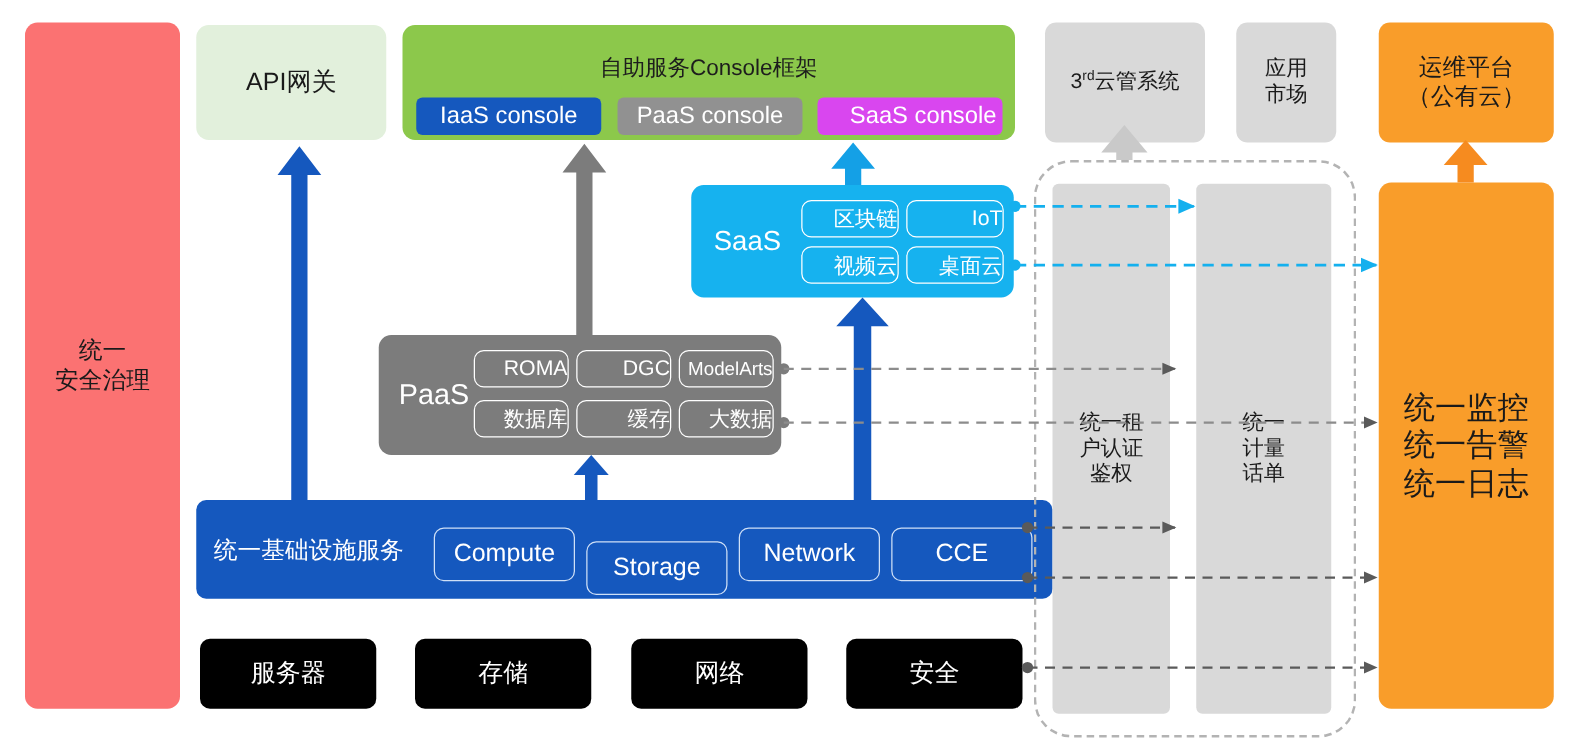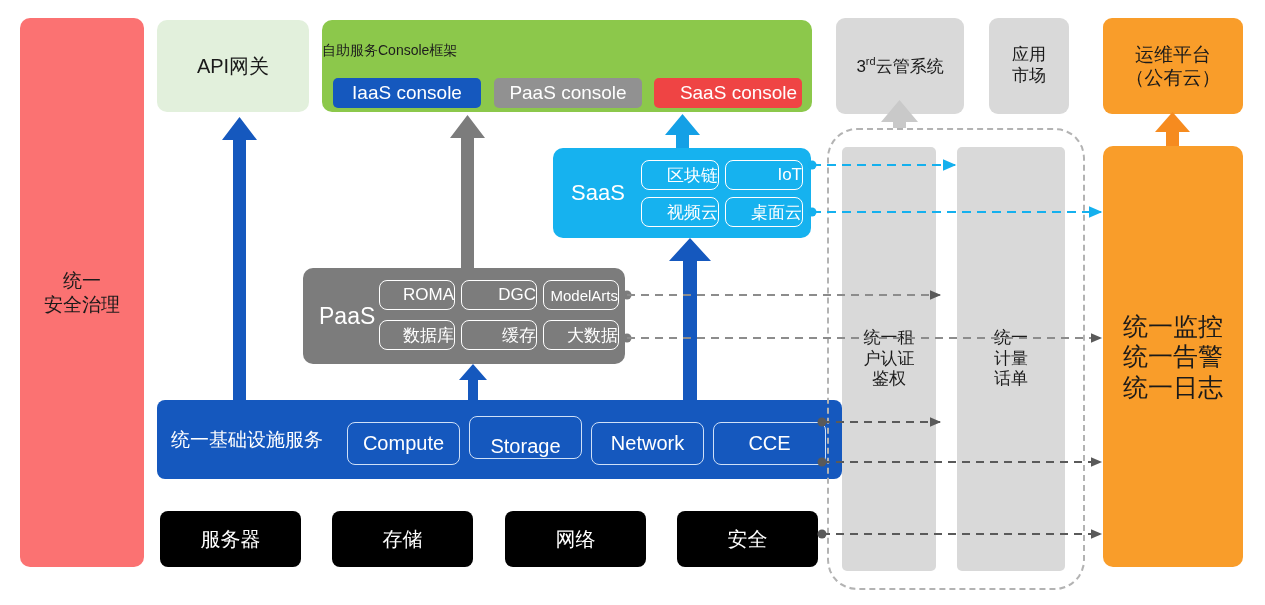--- a/index.html
+++ b/index.html
@@ -22,29 +22,29 @@
     border-radius:10px;
   }
 
   
   .api-gw{background:#E2F0DC;color:#1a1a1a;font-size:20px;border-radius:10px;}
 
   
   .console-frame{background:#8CC84B;border-radius:10px;}
   .console-title{
     position:absolute;left:0;right:0;top:22px;
-    color:#1d1d1d;font-size:14px;
+    text-align:center;color:#1d1d1d;font-size:18px;
   }
   .console-btn{
     position:absolute;box-sizing:border-box;display:flex;align-items:center;justify-content:center;
     color:#ffffff;font-size:19px;border-radius:5px;height:30px;
   }
   .cb-iaas{background:#1558BE;}
   .cb-paas{background:#919191;}
-  .cb-saas{background:#ef4444;padding-left:21px;}
+  .cb-saas{background:#d946ef;padding-left:21px;}
 
   
   .ext-gray{background:#D9D9D9;color:#1a1a1a;font-size:17px;border-radius:9px;}
   .ext-gray sup{font-size:11px;vertical-align:super;}
 
   
   .ops-top{background:#F99D2A;color:#1a1a1a;font-size:19px;border-radius:9px;}
   .ops-col{background:#F99D2A;color:#1a1a1a;font-size:25px;border-radius:10px;}
 
   
@@ -162,21 +162,21 @@
     <div class="chip" style="left:240px;top:52px;width:76px;height:30px;">
       <span>大数据</span>
     </div>
   </div>
 
   <div class="infra-layer" style="position:absolute;left:157px;top:400px;width:665px;height:79px;padding-left:20px;">
     <div class="infra-label">统一基础设施服务</div>
     <div class="infra-chip" style="left:190px;top:22px;width:113px;height:43px;">
       <span>Compute</span>
     </div>
-    <div class="infra-chip" style="left:312px;top:16px;width:113px;height:43px;align-items:flex-end;">
+    <div class="infra-chip" style="left:312px;top:33px;width:113px;height:43px;">
       <span>Storage</span>
     </div>
     <div class="infra-chip" style="left:434px;top:22px;width:113px;height:43px;">
       <span>Network</span>
     </div>
     <div class="infra-chip" style="left:556px;top:22px;width:113px;height:43px;">
       <span>CCE</span>
     </div>
   </div>
 

